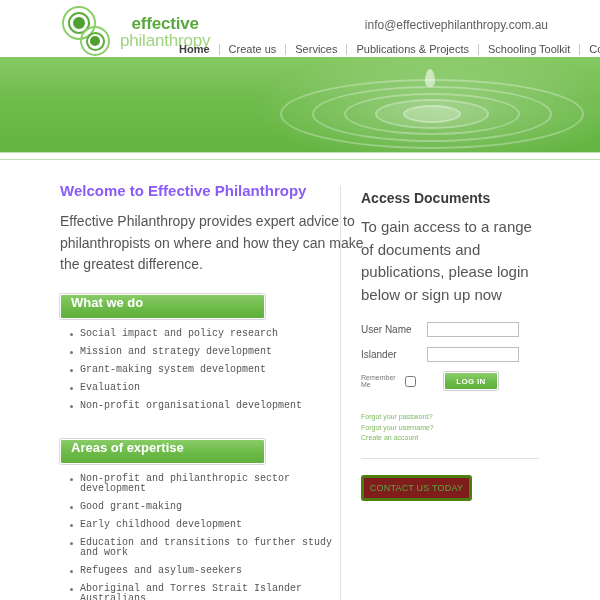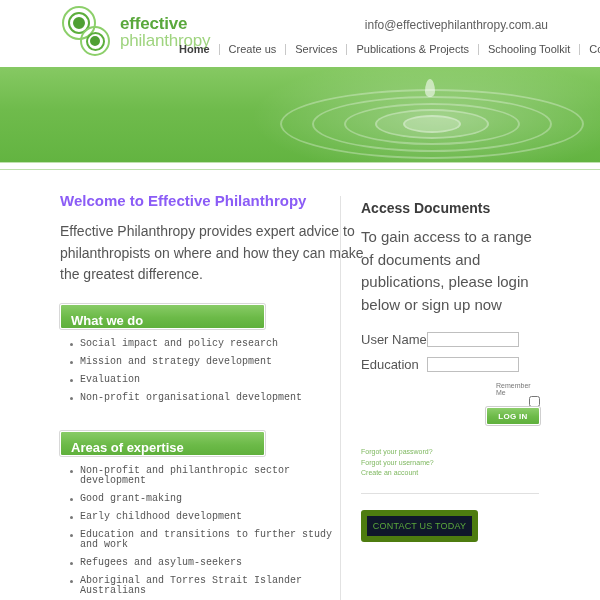--- a/index.html
+++ b/index.html
@@ -12,22 +12,23 @@
     overflow: hidden;
     background: #ffffff;
     font-family: "Liberation Sans", sans-serif;
     font-size: 11px;
     color: #444;
   }
 
   
   .header {
     position: relative;
-    height: 67px;
+    height: 57px;
     background: #ffffff;
+    text-align: center;
   }
   .logo-wrap {
     position: absolute;
     left: 62px;
     top: 6px;
     display: flex;
     align-items: center;
   }
   .logo-rings {
     width: 52px;
@@ -172,21 +173,21 @@
   }
 
   .section-head {
     width: 205px;
     height: 25px;
     background: linear-gradient(180deg, #88cb66 0%, #6cba48 55%, #5fb03c 100%);
     border: 1px solid #ffffff;
     box-shadow: 0 0 0 1px #d8d8d8;
     border-radius: 2px;
     display: flex;
-    align-items: flex-end;
+    align-items: flex-start;
     padding-left: 10px;
     box-sizing: border-box;
     margin: 6px 0 10px 0;
   }
   .section-head span {
     color: #ffffff;
     font-size: 13px;
     font-weight: bold;
   }
 
@@ -227,39 +228,38 @@
     line-height: 1.5;
     margin: 0 0 16px 0;
     width: 178px;
   }
   .field-row {
     display: flex;
     align-items: center;
     margin-bottom: 10px;
   }
   .field-row label {
-    font-size: 13px;
+    font-size: 10px;
     color: #555;
     width: 66px;
   }
   .field-row input {
     width: 92px;
     height: 15px;
     border: 1px solid #bfbfbf;
     background: #fff;
     font-family: "Liberation Sans", sans-serif;
     font-size: 10px;
     padding: 0 3px;
     box-sizing: border-box;
   }
   .remember-row {
     display: flex;
-    align-items: flex-end;
+    align-items: center;
     margin-top: 4px;
-    flex-direction: column;
   }
   .remember-row label {
     font-size: 7px;
     color: #777;
     width: 44px;
   }
   .remember-row input[type=checkbox] {
     width: 11px;
     height: 11px;
     margin: 0;
@@ -294,23 +294,23 @@
   .side-rule {
     margin-top: 14px;
     width: 178px;
     height: 1px;
     background: #e0e0e0;
   }
   .cta {
     margin-top: 16px;
     width: 105px;
     height: 20px;
-    border: 6px solid #4d7c0f;
+    border: 3px solid #4d7c0f;
     border-radius: 3px;
-    background: #0f172a;
+    background: #7f1d1d;
     color: #5aa83c;
     font-size: 9px;
     letter-spacing: 0.2px;
     display: flex;
     align-items: center;
     justify-content: center;
     cursor: pointer;
   }
 </style>
 </head>
@@ -365,20 +365,21 @@
   <div class="col-main">
     <h1 class="page-title">Welcome to Effective Philanthropy</h1>
     <p class="intro">Effective Philanthropy provides expert advice to philanthropists on where and how they can make the greatest difference.</p>
 
     <div class="section-head">
       <span>What we do</span>
     </div>
     <ul class="bullets">
       <li>Social impact and policy research</li>
       <li>Mission and strategy development</li>
+      <li>Grant-making system development</li>
       <li>Evaluation</li>
       <li>Non-profit organisational development</li>
     </ul>
 
     <div class="section-head">
       <span>Areas of expertise</span>
     </div>
     <ul class="bullets">
       <li>Non-profit and philanthropic sector development</li>
       <li>Good grant-making</li>
@@ -399,21 +400,21 @@
   <div class="col-side">
     <h2 class="side-title">Access Documents</h2>
     <p class="side-text">To gain access to a range of documents and publications, please login below or sign up now</p>
 
     <div class="field-row">
       <label>User Name</label>
       <input type="text" placeholder="" style="">
     </div>
 
     <div class="field-row">
-      <label>Education</label>
+      <label>Islander</label>
       <input type="password" placeholder="" style="">
     </div>
 
     <div class="remember-row">
       <label>Remember Me</label>
       <input type="checkbox" style="">
       <div class="login-btn">LOG IN</div>
     </div>
 
     <div class="links">

